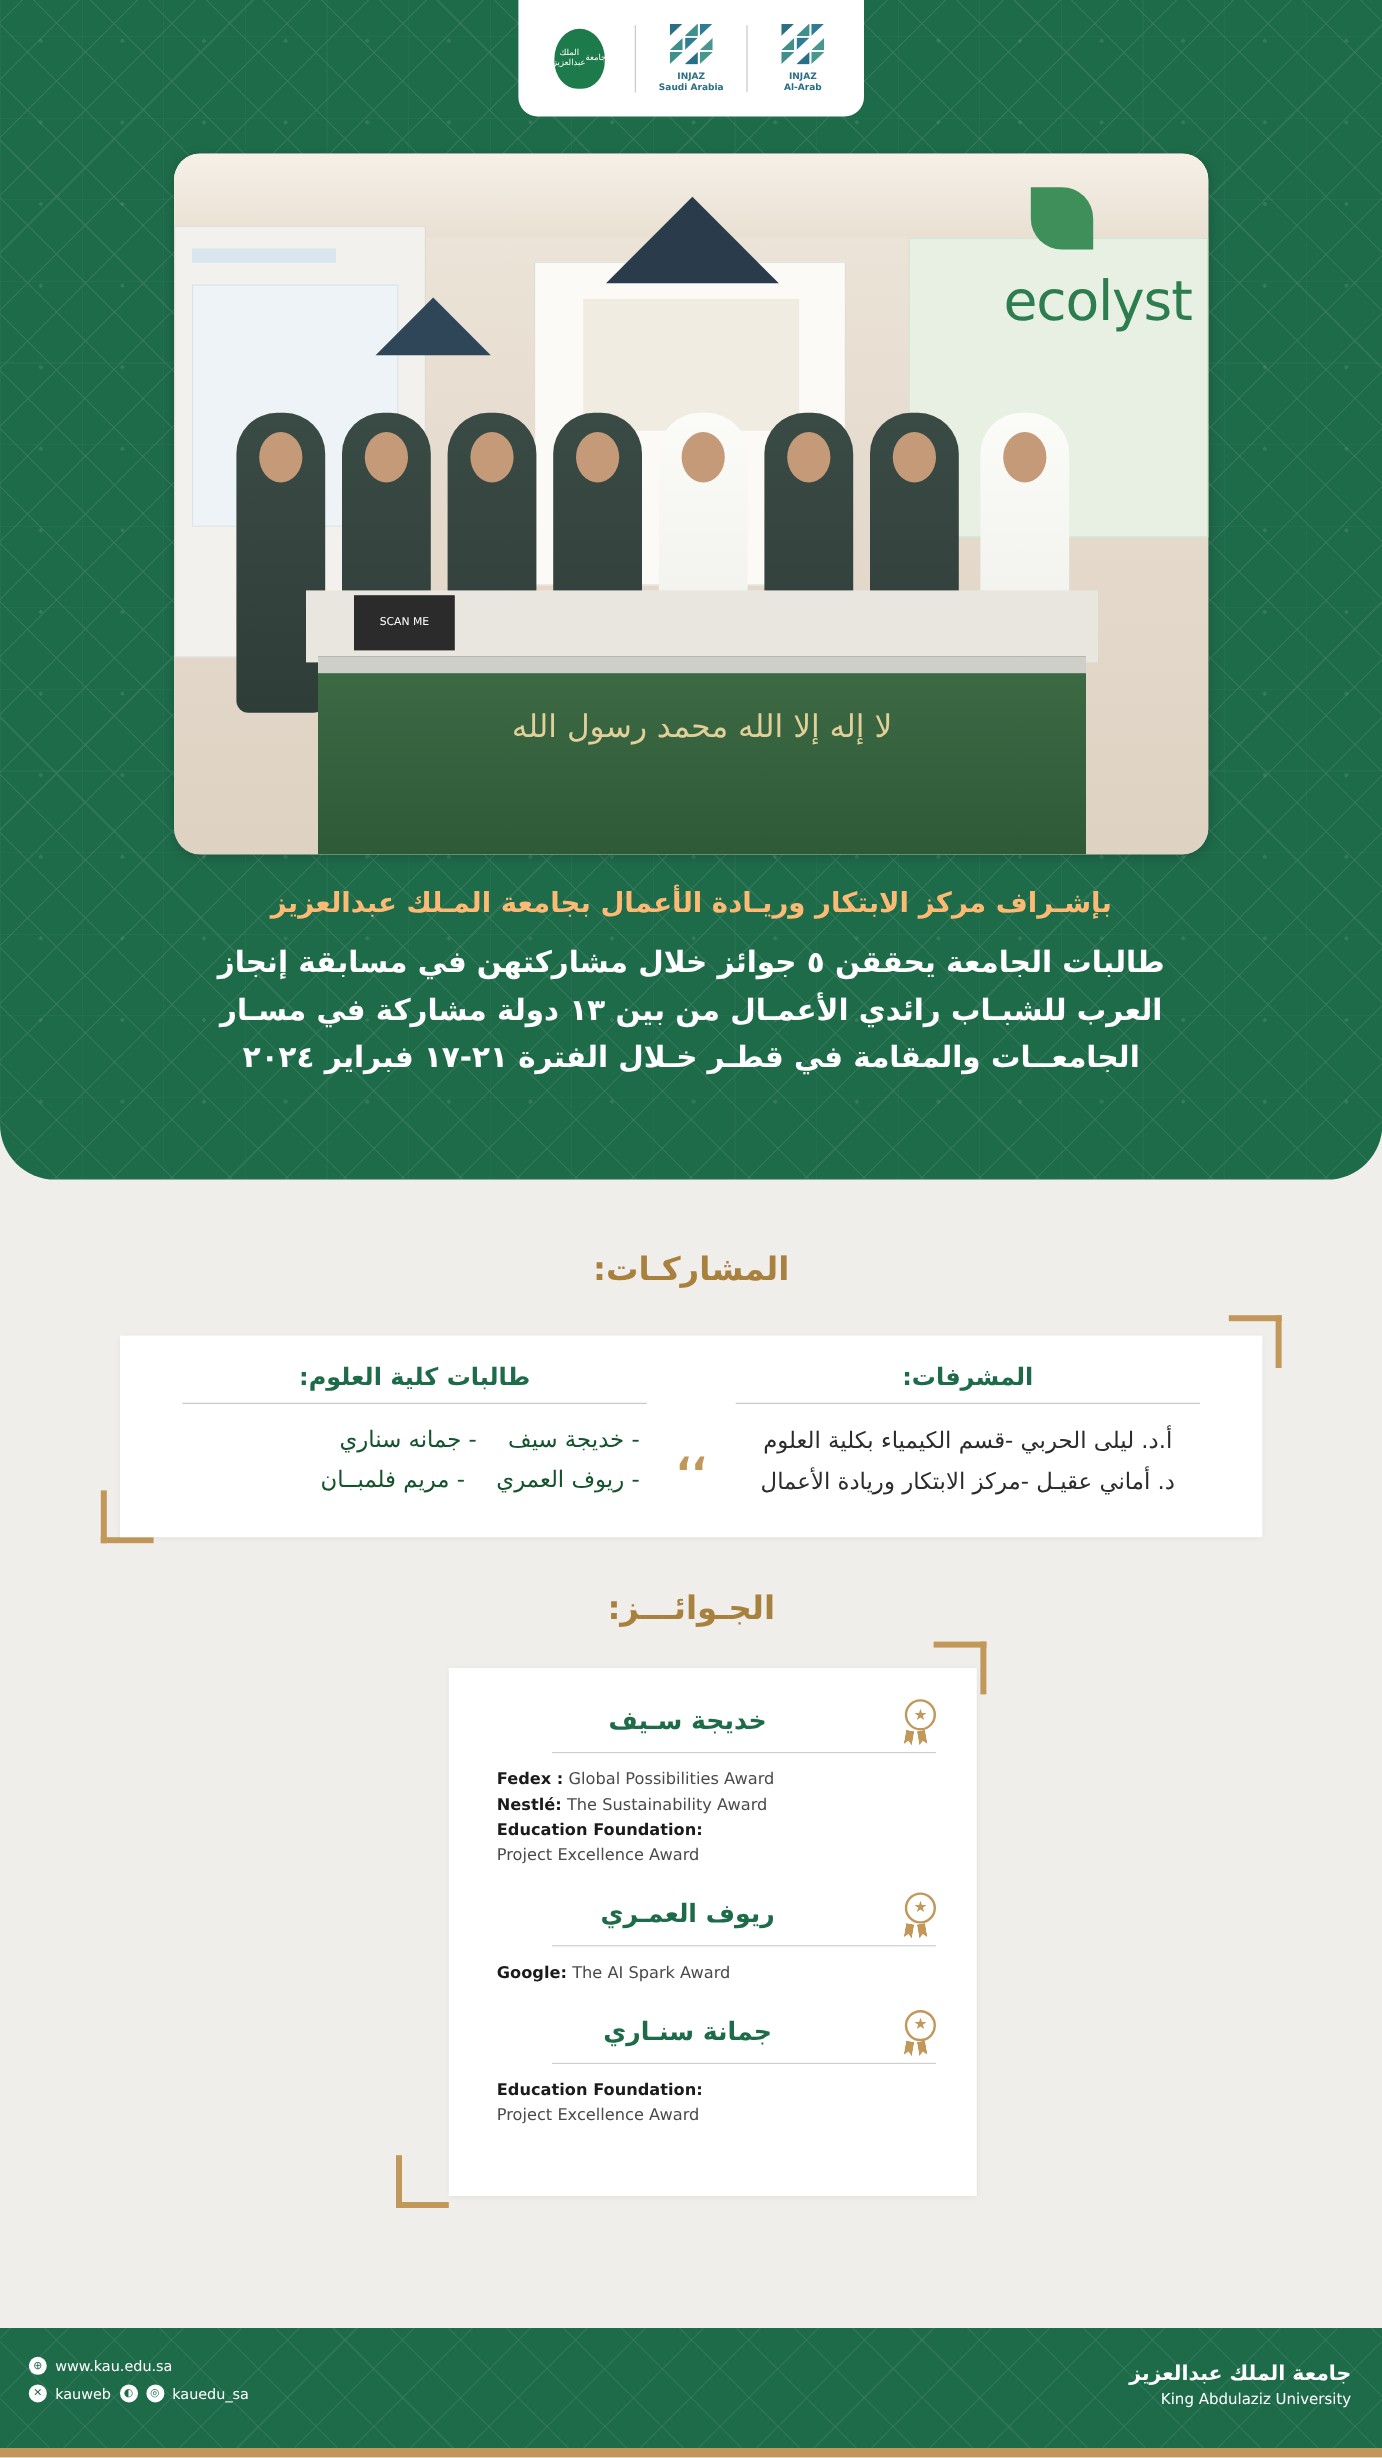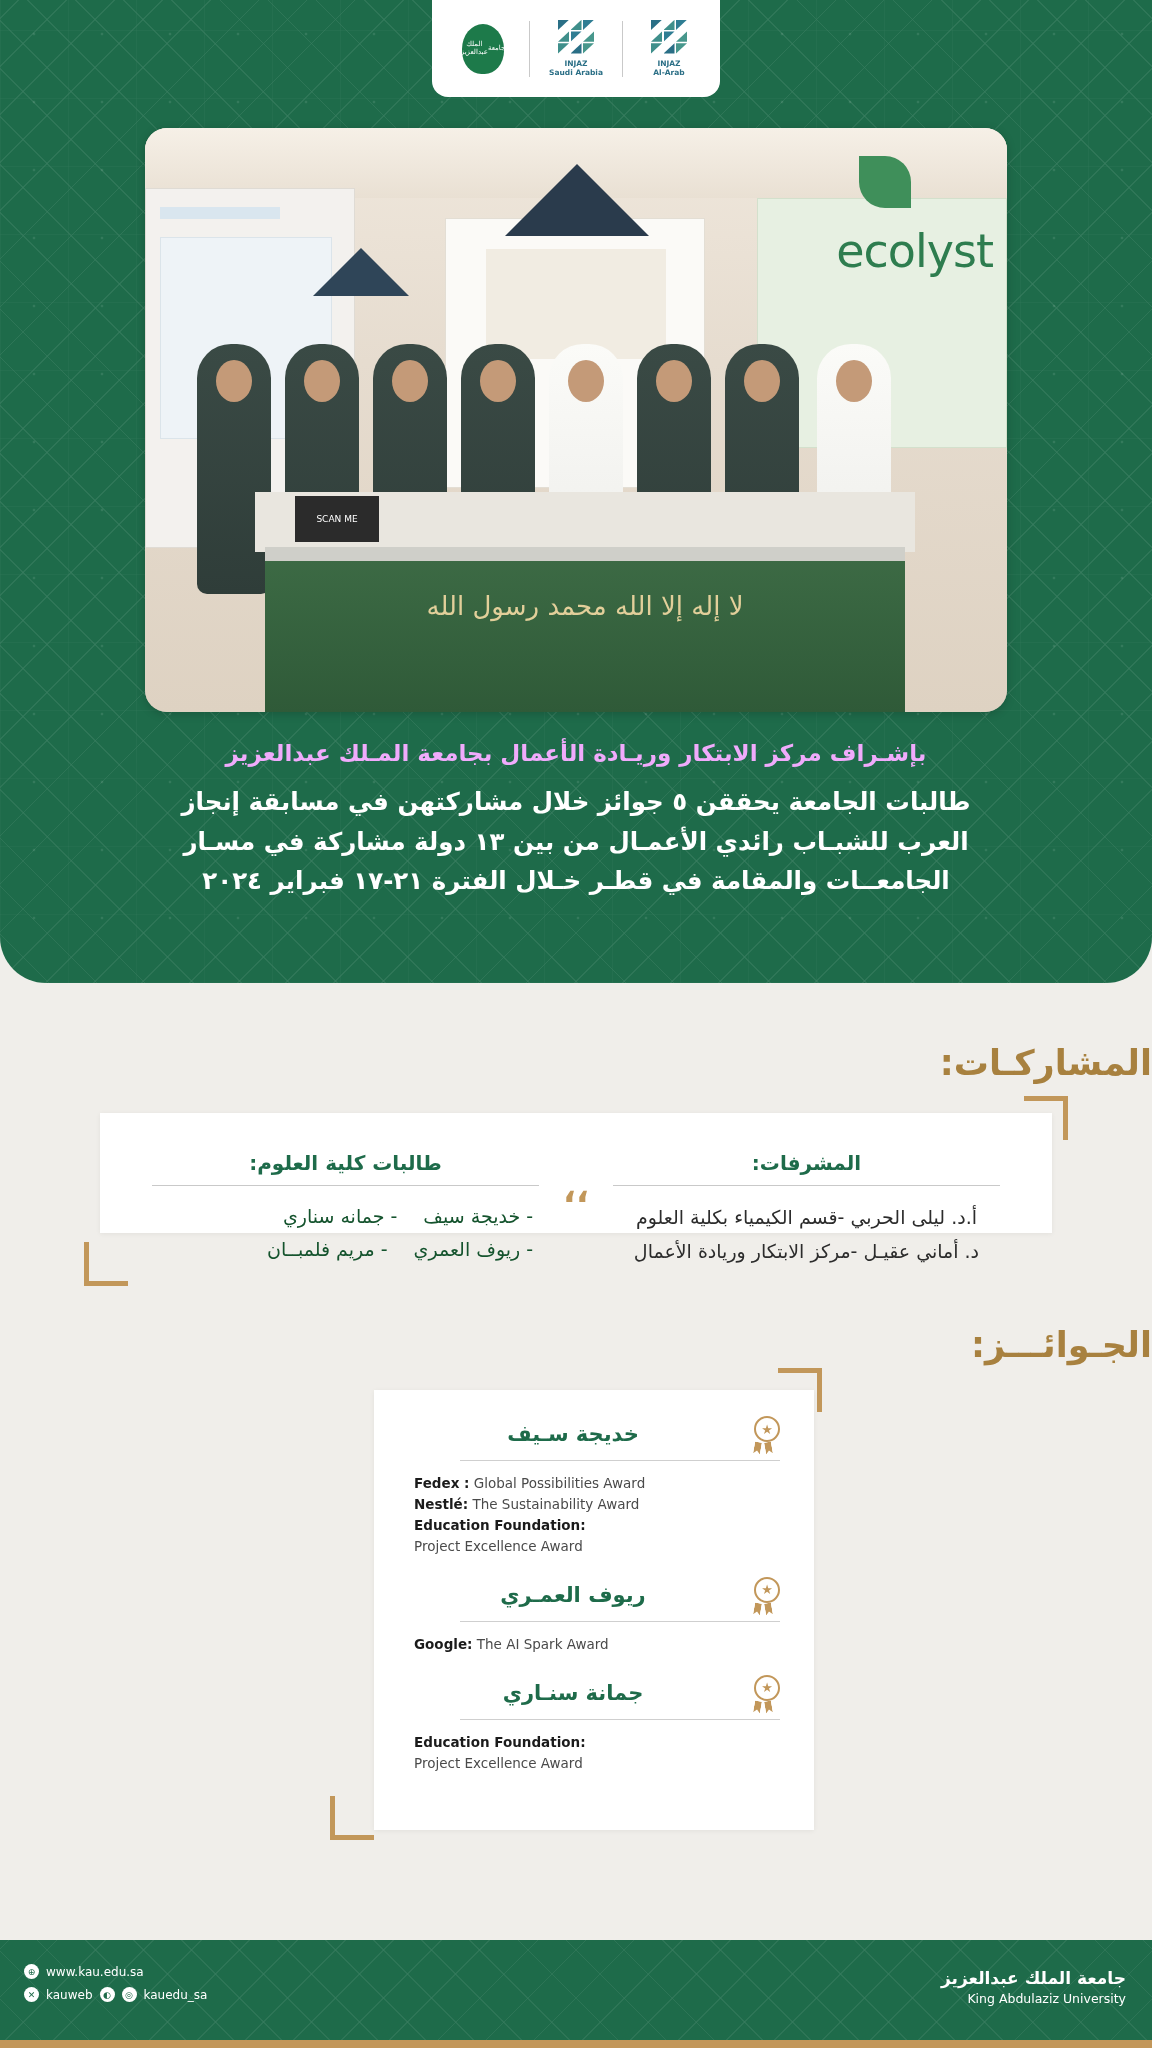--- a/index.html
+++ b/index.html
@@ -165,53 +165,54 @@
   
   .hero-text {
     position: absolute;
     left: 0; right: 0;
     top: 740px;
     padding: 0 120px;
     text-align: center;
     z-index: 3;
   }
   .hero-kicker {
-    color: #f0abfc;
+    color: #fdba74;
     font-size: 23px;
     font-weight: bold;
     letter-spacing: .5px;
     margin-bottom: 16px;
   }
   .hero-body {
     color: #ffffff;
     font-size: 24.5px;
     font-weight: bold;
     line-height: 1.62;
   }
 
   
   .section-title {
+    text-align: center;
     color: #a8813f;
-    font-size: 35px;
+    font-size: 27px;
     font-weight: bold;
   }
   #participants-title { position:absolute; top:1043px; left:0; right:0; }
 
   .cards-row {
     position: absolute;
     top: 1113px;
     left: 100px;
     right: 100px;
-    height: 120px;
+    height: 168px;
     background: #ffffff;
     box-shadow: 0 1px 5px rgba(0,0,0,.06);
     display: flex;
     flex-direction: row-reverse;
     align-items: flex-start;
-    padding: 38px 34px;
+    padding: 22px 34px;
   }
   .bracket {
     position: absolute;
     width: 44px; height: 44px;
     border-color: #c2975a;
     border-style: solid;
   }
   #bracket-participants-tr { top: 1096px; right: 84px; border-width: 5px 5px 0 0; }
   #bracket-participants-bl { top: 1242px; left: 84px; border-width: 0 0 5px 5px; }
 

